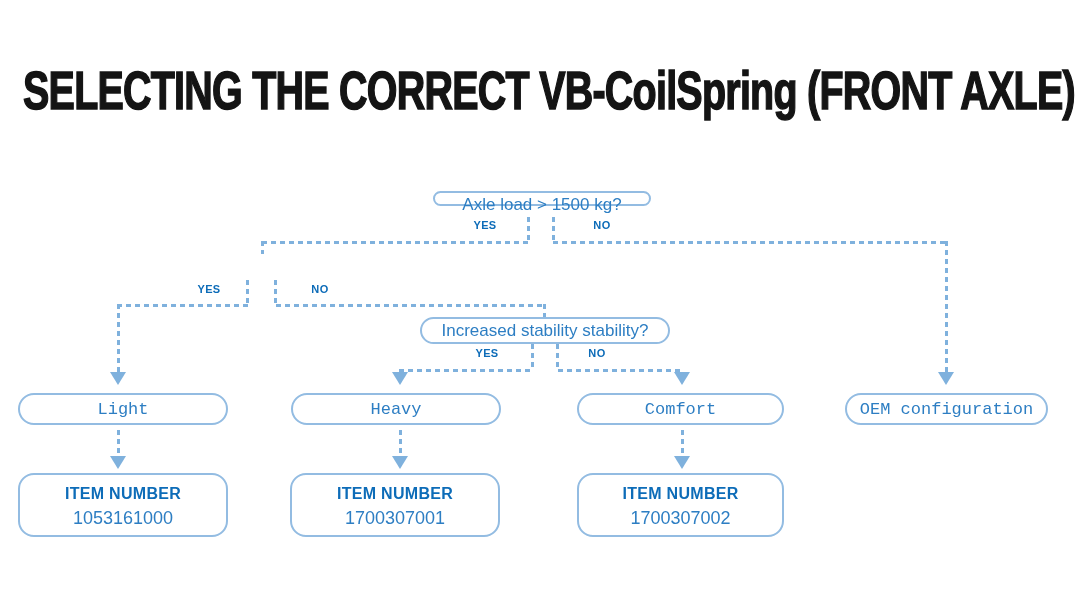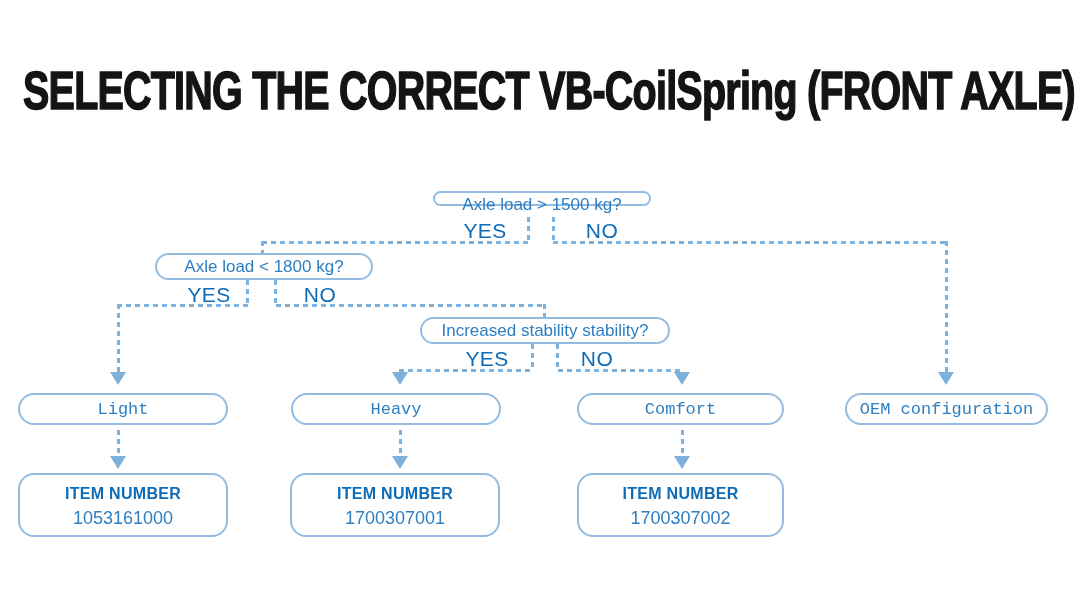--- a/index.html
+++ b/index.html
@@ -26,21 +26,21 @@
     background: #ffffff; text-align: center;
     color: var(--box_text, #2d7ec3);
   }
   .qbox { border-radius: 14px; font-size: 17px; }
   .rbox { border-radius: 17px; font-size: 17px; font-family: Liberation Mono, monospace; }
   .ibox { border-radius: 16px; }
   .qbox span, .rbox span { display: block; }
 
   .yn {
     position: absolute; transform: translateX(-50%);
-    font-size: 21px; font-weight: normal; letter-spacing: 0.4px;
+    font-size: 11px; font-weight: bold; letter-spacing: 0.4px;
     color: var(--bold_label, #0d6cb8); white-space: nowrap;
   }
 
   .ibox .ihead {
     display: block; margin-top: 10px;
     font-size: 16px; font-weight: bold; letter-spacing: 0.3px;
     color: var(--bold_label, #0d6cb8);
   }
   .ibox .inum {
     display: block; margin-top: 5px;
@@ -80,23 +80,20 @@
   <div class="vdash" style="left:527px;top:217px;height:26px;"></div>
   <div class="vdash" style="left:552px;top:217px;height:26px;"></div>
 
   <div class="hdash" style="left:262px;top:241px;width:266px;"></div>
   <div class="vdash" style="left:261px;top:241px;height:13px;"></div>
 
   <div class="hdash" style="left:553px;top:241px;width:395px;"></div>
   <div class="vdash" style="left:945px;top:241px;height:131px;"></div>
   <div class="arrow" style="left:938px;top:372px;"></div>
 
-  <div class="qbox" style="left:155px;top:253px;width:218px;height:27px;line-height:24px;">
-    <span>Axle load &lt; 1800 kg?</span>
-  </div>
   <div class="yn" style="left:209px;top:283px;">YES</div>
   <div class="yn" style="left:320px;top:283px;">NO</div>
   <div class="vdash" style="left:246px;top:280px;height:26px;"></div>
   <div class="vdash" style="left:274px;top:280px;height:26px;"></div>
 
   <div class="hdash" style="left:117px;top:304px;width:131px;"></div>
   <div class="vdash" style="left:117px;top:304px;height:68px;"></div>
   <div class="arrow" style="left:110px;top:372px;"></div>
 
   <div class="hdash" style="left:276px;top:304px;width:269px;"></div>

